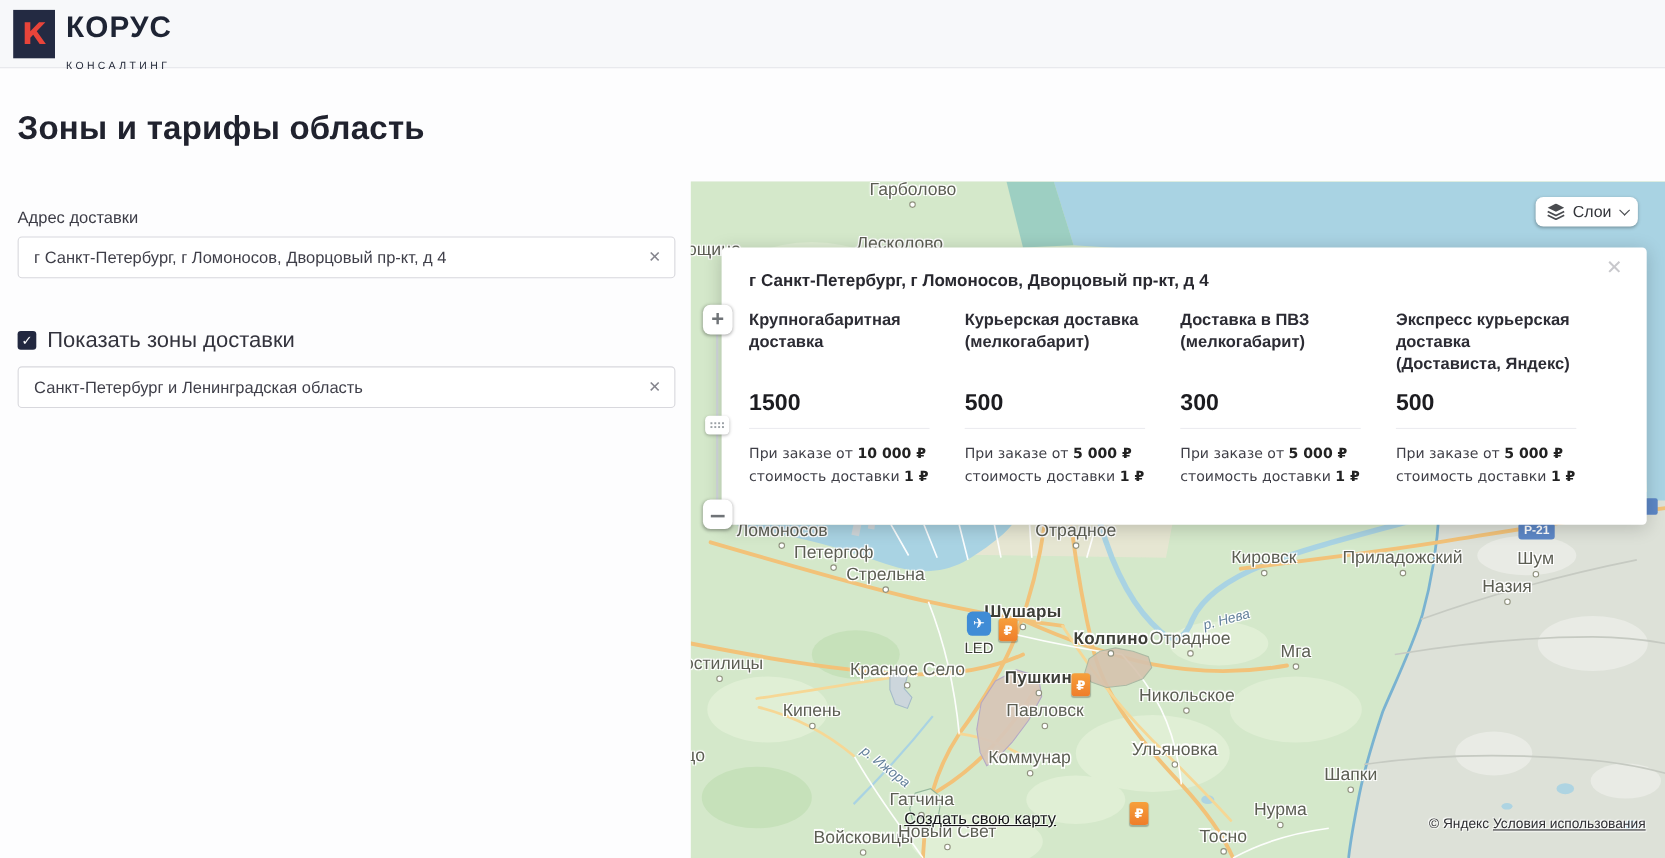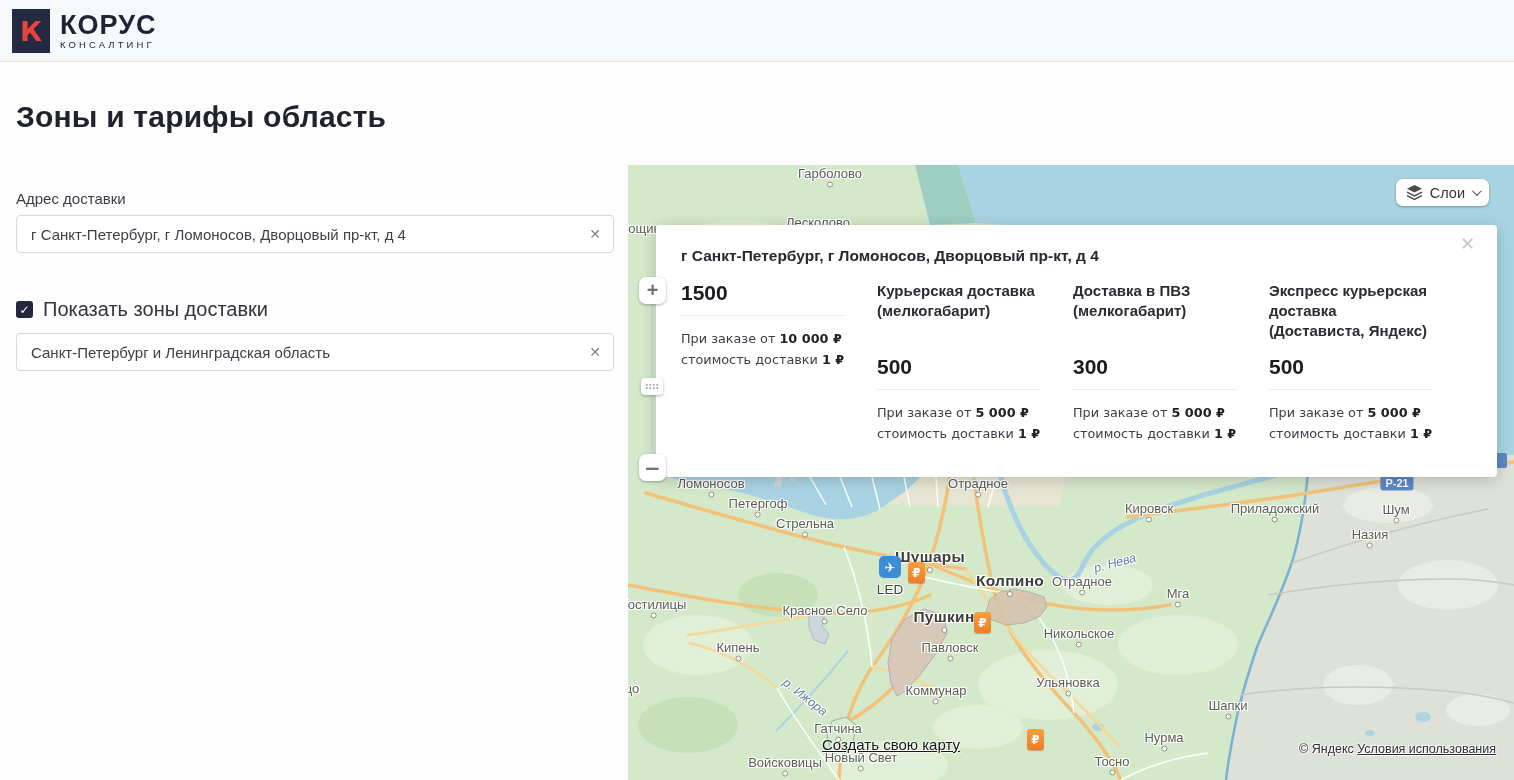--- a/index.html
+++ b/index.html
@@ -7,40 +7,40 @@
   body { font-family:"Liberation Sans", sans-serif; background:#fdfdfe; position:relative; overflow:hidden; }
   .glyph { font-family:"DejaVu Sans", sans-serif; }
 
   
   .header { position:absolute; left:0; top:0; width:1514px; height:62px; background:#f7f8fa; border-bottom:1px solid #e6e7eb; z-index:40; }
   .logo { position:absolute; left:12px; top:9px; display:flex; align-items:flex-start; gap:10px; }
   .logo-mark { width:38px; height:44px; background:#232a42; display:flex; align-items:center; justify-content:center; }
   .logo-mark span { color:#e8443a; font-weight:bold; font-size:27px; font-family:"DejaVu Sans",sans-serif; }
   .logo-texts { padding-top:2px; }
   .logo-title { font-size:27px; font-weight:bold; color:#1e2434; letter-spacing:1px; line-height:28px; }
-  .logo-sub { font-size:9.5px; color:#1e2434; letter-spacing:3.1px; margin-top:0; }
+  .logo-sub { font-size:9.5px; color:#1e2434; letter-spacing:3.1px; margin-top:16px; }
 
   
   .panel { position:absolute; left:16px; top:100px; width:598px; z-index:30; }
   .page-title { font-size:30px; line-height:34px; font-weight:bold; color:#20222e; letter-spacing:.2px; }
   .field-label { margin-top:56px; font-size:15px; color:#3c3c46; }
   .tfield { position:relative; margin-top:8px; height:38px; border:1px solid #d8d8dd; border-radius:4px; background:#fff; display:flex; align-items:center; }
   .tfield input { border:0; outline:0; flex:1; height:100%; padding:0 36px 0 14px; font-size:15px; color:#3f3f49; font-family:"Liberation Sans",sans-serif; background:transparent; }
   .clear-x { position:absolute; right:12px; top:50%; transform:translateY(-50%); color:#85858d; font-size:14px; cursor:pointer; }
   .cbrow { margin-top:45px; display:flex; align-items:center; gap:10px; }
   .cbox { width:17px; height:17px; background:#222840; border-radius:3px; display:flex; align-items:center; justify-content:center; cursor:pointer; }
   .cbox span { color:#fff; font-size:12px; line-height:12px; }
   .cbrow label { font-size:20px; color:#33333d; }
   .tfield.second { margin-top:12px; }
 
   
   .map { position:absolute; left:628px; top:165px; width:886px; height:615px; background:#d4e8ca; overflow:hidden; cursor:grab; }
   .map svg.bg { position:absolute; left:0; top:0; z-index:1; }
 
-  .ml { position:absolute; transform:translate(-50%,-50%); font-size:13px; color:#5c5e53; white-space:nowrap; z-index:5;
+  .ml { position:absolute; transform:translate(-50%,-50%); font-size:16px; color:#5c5e53; white-space:nowrap; z-index:5;
         text-shadow:-1px -1px 0 #fff,1px -1px 0 #fff,-1px 1px 0 #fff,1px 1px 0 #fff,0 0 3px #fff; }
   .ml.b { font-weight:bold; font-size:15.5px; color:#3d3e37; letter-spacing:.3px; }
   .ml.dot::after { content:""; position:absolute; left:50%; top:100%; margin-top:1px; width:4px; height:4px; background:#fff; border:1.5px solid #8f917e; border-radius:50%; transform:translateX(-50%); }
   .ml.river { color:#64819c; font-size:12.5px; font-style:italic; }
 
   .shield { position:absolute; transform:translate(-50%,-50%); background:#5d87c6; color:#fff; font-size:11px; font-weight:bold; padding:1px 5px 2px; border-radius:3px; z-index:6; }
   .shield2 { position:absolute; left:866px; top:288px; width:13px; height:15px; background:#5d87c6; border-radius:2px; z-index:6; }
   .airport { position:absolute; left:251px; top:391px; width:22px; height:22px; background:#3f8cd6; border-radius:5px; color:#fff; display:flex; align-items:center; justify-content:center; font-size:13px; z-index:6; }
   .airport-code { position:absolute; left:262px; top:424px; transform:translate(-50%,-50%); font-size:13.5px; color:#3d3e37; z-index:6;
         text-shadow:-1px -1px 0 #fff,1px -1px 0 #fff,-1px 1px 0 #fff,1px 1px 0 #fff; }
@@ -249,20 +249,21 @@
     <span>© Яндекс</span>
     <a>Условия использования</a>
   </div>
 
   <div class="popup">
     <div class="popup-address">г Санкт-Петербург, г Ломоносов, Дворцовый пр-кт, д 4</div>
     <span class="popup-close glyph">✕</span>
     <div class="cols">
 
       <div class="col">
+        <div class="title">Крупногабаритная доставка</div>
         <div class="price">1500</div>
         <div class="sep"></div>
         <div class="note">
           <span>При заказе от</span> <b>10 000 ₽</b><br>
           <span>стоимость доставки</span> <b>1 ₽</b>
         </div>
       </div>
 
       <div class="col">
         <div class="title">Курьерская доставка (мелкогабарит)</div>

